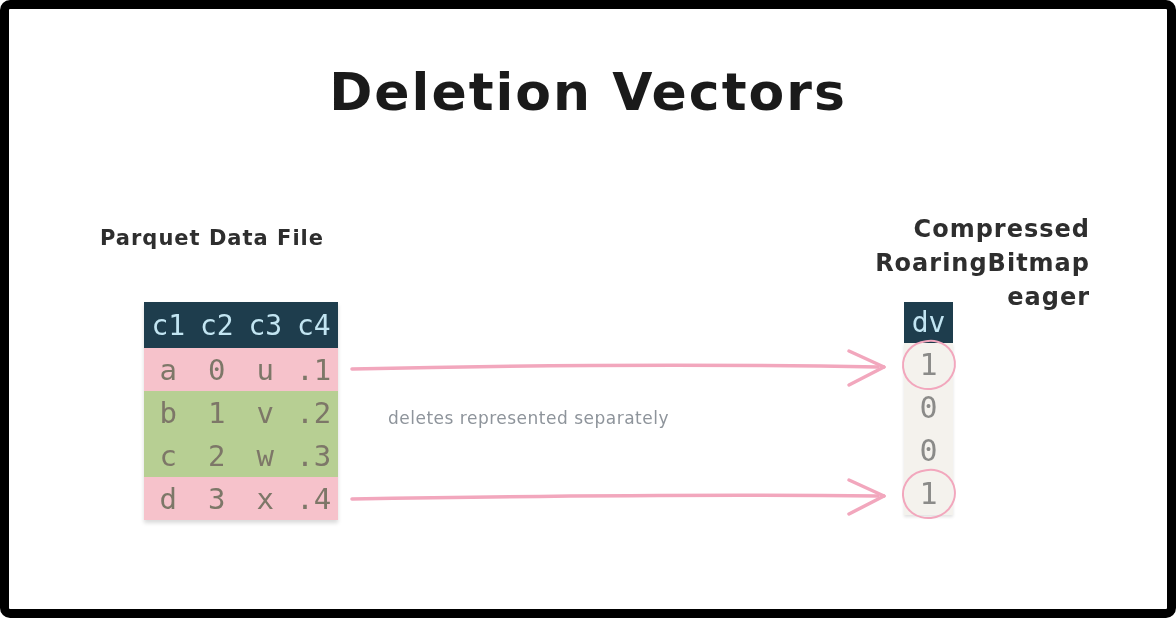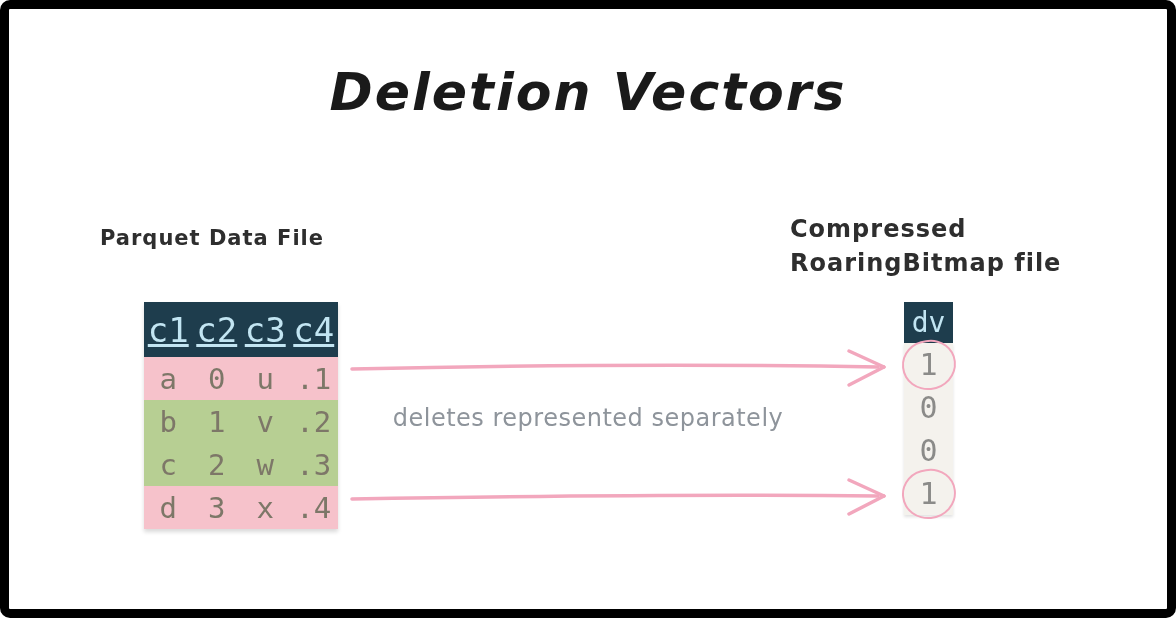--- a/index.html
+++ b/index.html
@@ -8,68 +8,68 @@
     --dv-body-bg:#f4f2ed; --dv-text:#8b8b89;
     --accent-pink:#f2a7bd; --annotation-text:#8e949b;
     --frame-border:#000000; --title-text:#1a1a1a; --label-text:#2e2e2e;
   }
   *{margin:0;padding:0;box-sizing:border-box;}
   body{background:#ffffff;font-family:"DejaVu Sans", sans-serif;}
   .canvas{position:relative;width:1176px;height:618px;background:#ffffff;overflow:hidden;}
   .frame-border{position:absolute;inset:0;border:9px solid var(--frame-border);border-radius:10px;pointer-events:none;z-index:50;}
 
   .title{position:absolute;left:0;top:62px;width:1176px;text-align:center;
-    font-size:52px;font-weight:bold;color:var(--title-text);letter-spacing:2px;font-style:italic;}
+    font-size:52px;font-weight:bold;color:var(--title-text);letter-spacing:2px;}
 
   .file-label{position:absolute;color:var(--label-text);font-weight:bold;letter-spacing:1px;}
   .parquet-label{left:100px;top:226px;font-size:21px;}
-  .bitmap-label{left:790px;top:212px;width:300px;text-align:left;font-size:24px;line-height:34px;}
+  .bitmap-label{left:790px;top:212px;width:300px;text-align:right;font-size:24px;line-height:34px;}
 
   
   .ptable{position:absolute;left:144px;top:302px;width:194px;
     font-family:"DejaVu Sans Mono", monospace;box-shadow:0 3px 4px rgba(0,0,0,0.15);}
-  .ptable-header{height:55px;display:grid;grid-template-columns:repeat(4,1fr);
-    background:var(--header-bg);color:var(--header-text);font-size:34px;text-decoration:underline;}
+  .ptable-header{height:46px;display:grid;grid-template-columns:repeat(4,1fr);
+    background:var(--header-bg);color:var(--header-text);font-size:28px;}
   .ptable-header > div{display:flex;align-items:center;justify-content:center;}
   .prow{height:43px;display:grid;grid-template-columns:repeat(4,1fr);
     color:var(--row-text);font-size:29px;}
   .prow > div{display:flex;align-items:center;justify-content:center;}
   .tone-pink{background:var(--row-pink);}
   .tone-green{background:var(--row-green);}
 
   
   .dv-col{position:absolute;left:904px;top:302px;width:49px;
     font-family:"DejaVu Sans Mono", monospace;}
   .dv-header{height:41px;background:var(--header-bg);color:var(--header-text);
     font-size:28px;display:flex;align-items:center;justify-content:center;}
   .dv-body{background:var(--dv-body-bg);box-shadow:0 2px 3px rgba(0,0,0,0.12);}
   .dv-cell{position:relative;height:43px;display:flex;align-items:center;justify-content:center;
     color:var(--dv-text);font-size:30px;}
   .dv-circle{position:absolute;left:50%;top:50%;width:54px;height:50px;
     transform:translate(-50%,-50%) rotate(-6deg);
     border:2.5px solid var(--accent-pink);border-radius:50% 48% 52% 50%;pointer-events:none;}
 
   
-  .annotation{position:absolute;left:388px;top:404px;width:400px;text-align:center;
-    color:var(--annotation-text);font-size:24px;line-height:28px;letter-spacing:0.5px;}
+  .annotation{position:absolute;left:388px;top:404px;width:400px;text-align:left;
+    color:var(--annotation-text);font-size:17px;line-height:28px;letter-spacing:0.5px;}
 
   .arrows{position:absolute;left:0;top:0;z-index:10;pointer-events:none;}
 </style>
 </head>
 <body>
 
 <div class="canvas">
 
   <div class="title">Deletion Vectors</div>
 
   <div class="file-label parquet-label">Parquet Data File</div>
 
   <div class="file-label bitmap-label">
     <span>Compressed</span><br>
-    <span>RoaringBitmap file</span>
+    <span>RoaringBitmap eager</span>
   </div>
 
   <div class="ptable">
     <div class="ptable-header">
       <div>c1</div>
       <div>c2</div>
       <div>c3</div>
       <div>c4</div>
     </div>
     <div class="prow tone-pink">

